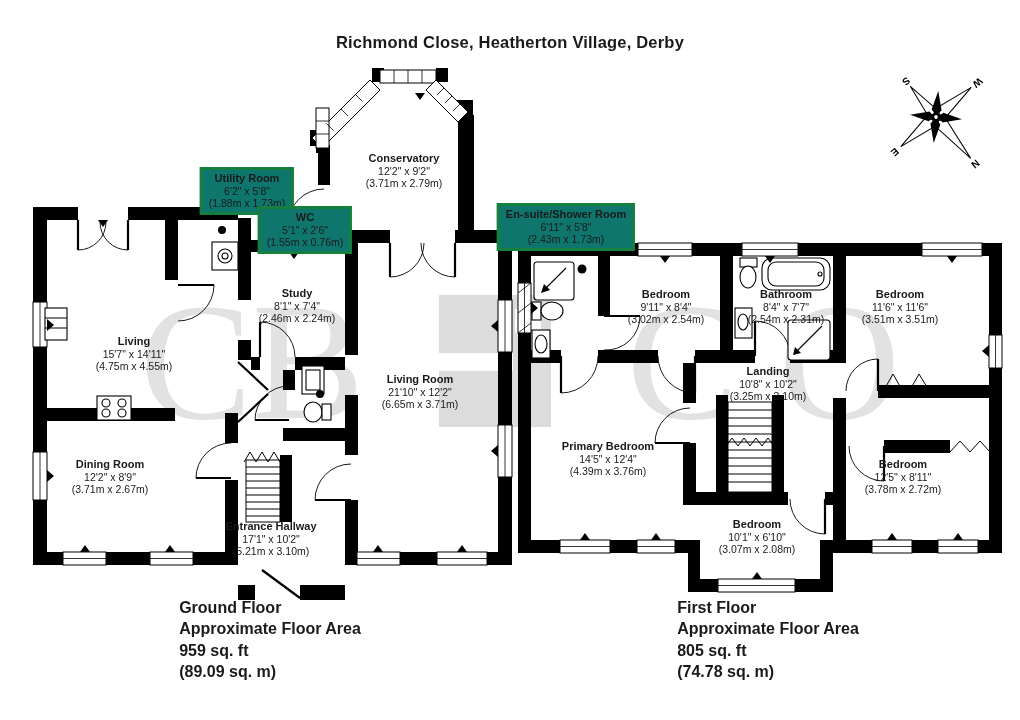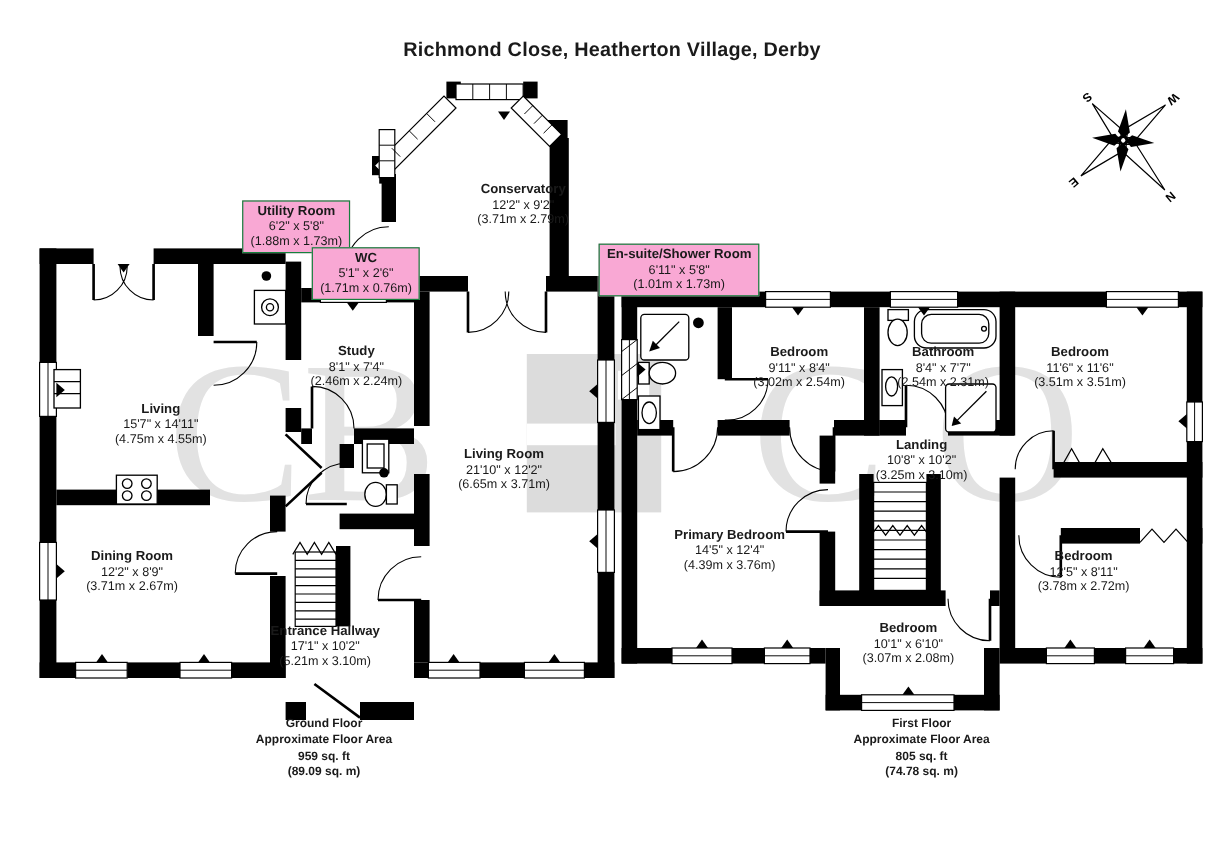--- a/index.html
+++ b/index.html
@@ -21,24 +21,24 @@
   .wm-block{width:112px;height:132px;background:#dcdcdc;position:relative}
   .wm-slot{position:absolute;left:0;top:58px;width:74px;height:18px;background:#ffffff}
   .wm-notch{position:absolute;right:10px;top:14px;width:26px;height:24px;background:#ffffff}
   svg.plan{position:absolute;left:0;top:0;z-index:2}
   .room-label{
     position:absolute;transform:translateX(-50%);text-align:center;
     line-height:1.18;white-space:nowrap;z-index:3;
   }
   .room-label .rname{font-size:11px;font-weight:bold}
   .room-label .rdim{font-size:10.5px}
-  .room-label.boxed{background:#f9a8d4;border:1px solid #15803d;padding:2px 6px}
+  .room-label.boxed{background:#0f766e;border:3px solid #15803d;padding:2px 6px}
   .floor-caption{
-    position:absolute;transform:translateX(-50%);text-align:center;
-    font-size:10px;font-weight:bold;line-height:1.34;z-index:3;white-space:nowrap;
+    position:absolute;transform:translateX(-50%);
+    font-size:16px;font-weight:bold;line-height:1.34;z-index:3;white-space:nowrap;
   }
   .footer{position:absolute;top:651px;left:0;width:100%;text-align:center;line-height:1.3;z-index:4}
   .f1{font-size:15px;font-weight:bold}
   .f2{font-size:13.5px}
   .f3{font-size:13.5px}
 </style>
 </head>
 <body>
 
 <div class="title">Richmond Close, Heatherton Village, Derby</div>
@@ -329,23 +329,23 @@
 </svg>
 
 <div class="room-label boxed" style="left:247px;top:167px">
   <div class="rname">Utility Room</div>
   <div class="rdim">6'2" x 5'8"</div>
   <div class="rdim">(1.88m x 1.73m)</div>
 </div>
 <div class="room-label boxed" style="left:305px;top:206px">
   <div class="rname">WC</div>
   <div class="rdim">5'1" x 2'6"</div>
-  <div class="rdim">(1.71m x 0.76m)</div>
-</div>
-<div class="room-label" style="left:436px;top:152px">
+  <div class="rdim">(1.55m x 0.76m)</div>
+</div>
+<div class="room-label" style="left:404px;top:152px">
   <div class="rname">Conservatory</div>
   <div class="rdim">12'2" x 9'2"</div>
   <div class="rdim">(3.71m x 2.79m)</div>
 </div>
 <div class="room-label" style="left:297px;top:287px">
   <div class="rname">Study</div>
   <div class="rdim">8'1" x 7'4"</div>
   <div class="rdim">(2.46m x 2.24m)</div>
 </div>
 <div class="room-label" style="left:134px;top:335px">
@@ -371,21 +371,21 @@
 <div class="floor-caption" style="left:270px;top:597px">
   <div>Ground Floor</div>
   <div>Approximate Floor Area</div>
   <div>959 sq. ft</div>
   <div>(89.09 sq. m)</div>
 </div>
 
 <div class="room-label boxed" style="left:566px;top:203px">
   <div class="rname">En-suite/Shower Room</div>
   <div class="rdim">6'11" x 5'8"</div>
-  <div class="rdim">(1.01m x 1.73m)</div>
+  <div class="rdim">(2.43m x 1.73m)</div>
 </div>
 <div class="room-label" style="left:666px;top:288px">
   <div class="rname">Bedroom</div>
   <div class="rdim">9'11" x 8'4"</div>
   <div class="rdim">(3.02m x 2.54m)</div>
 </div>
 <div class="room-label" style="left:786px;top:288px">
   <div class="rname">Bathroom</div>
   <div class="rdim">8'4" x 7'7"</div>
   <div class="rdim">(2.54m x 2.31m)</div>

